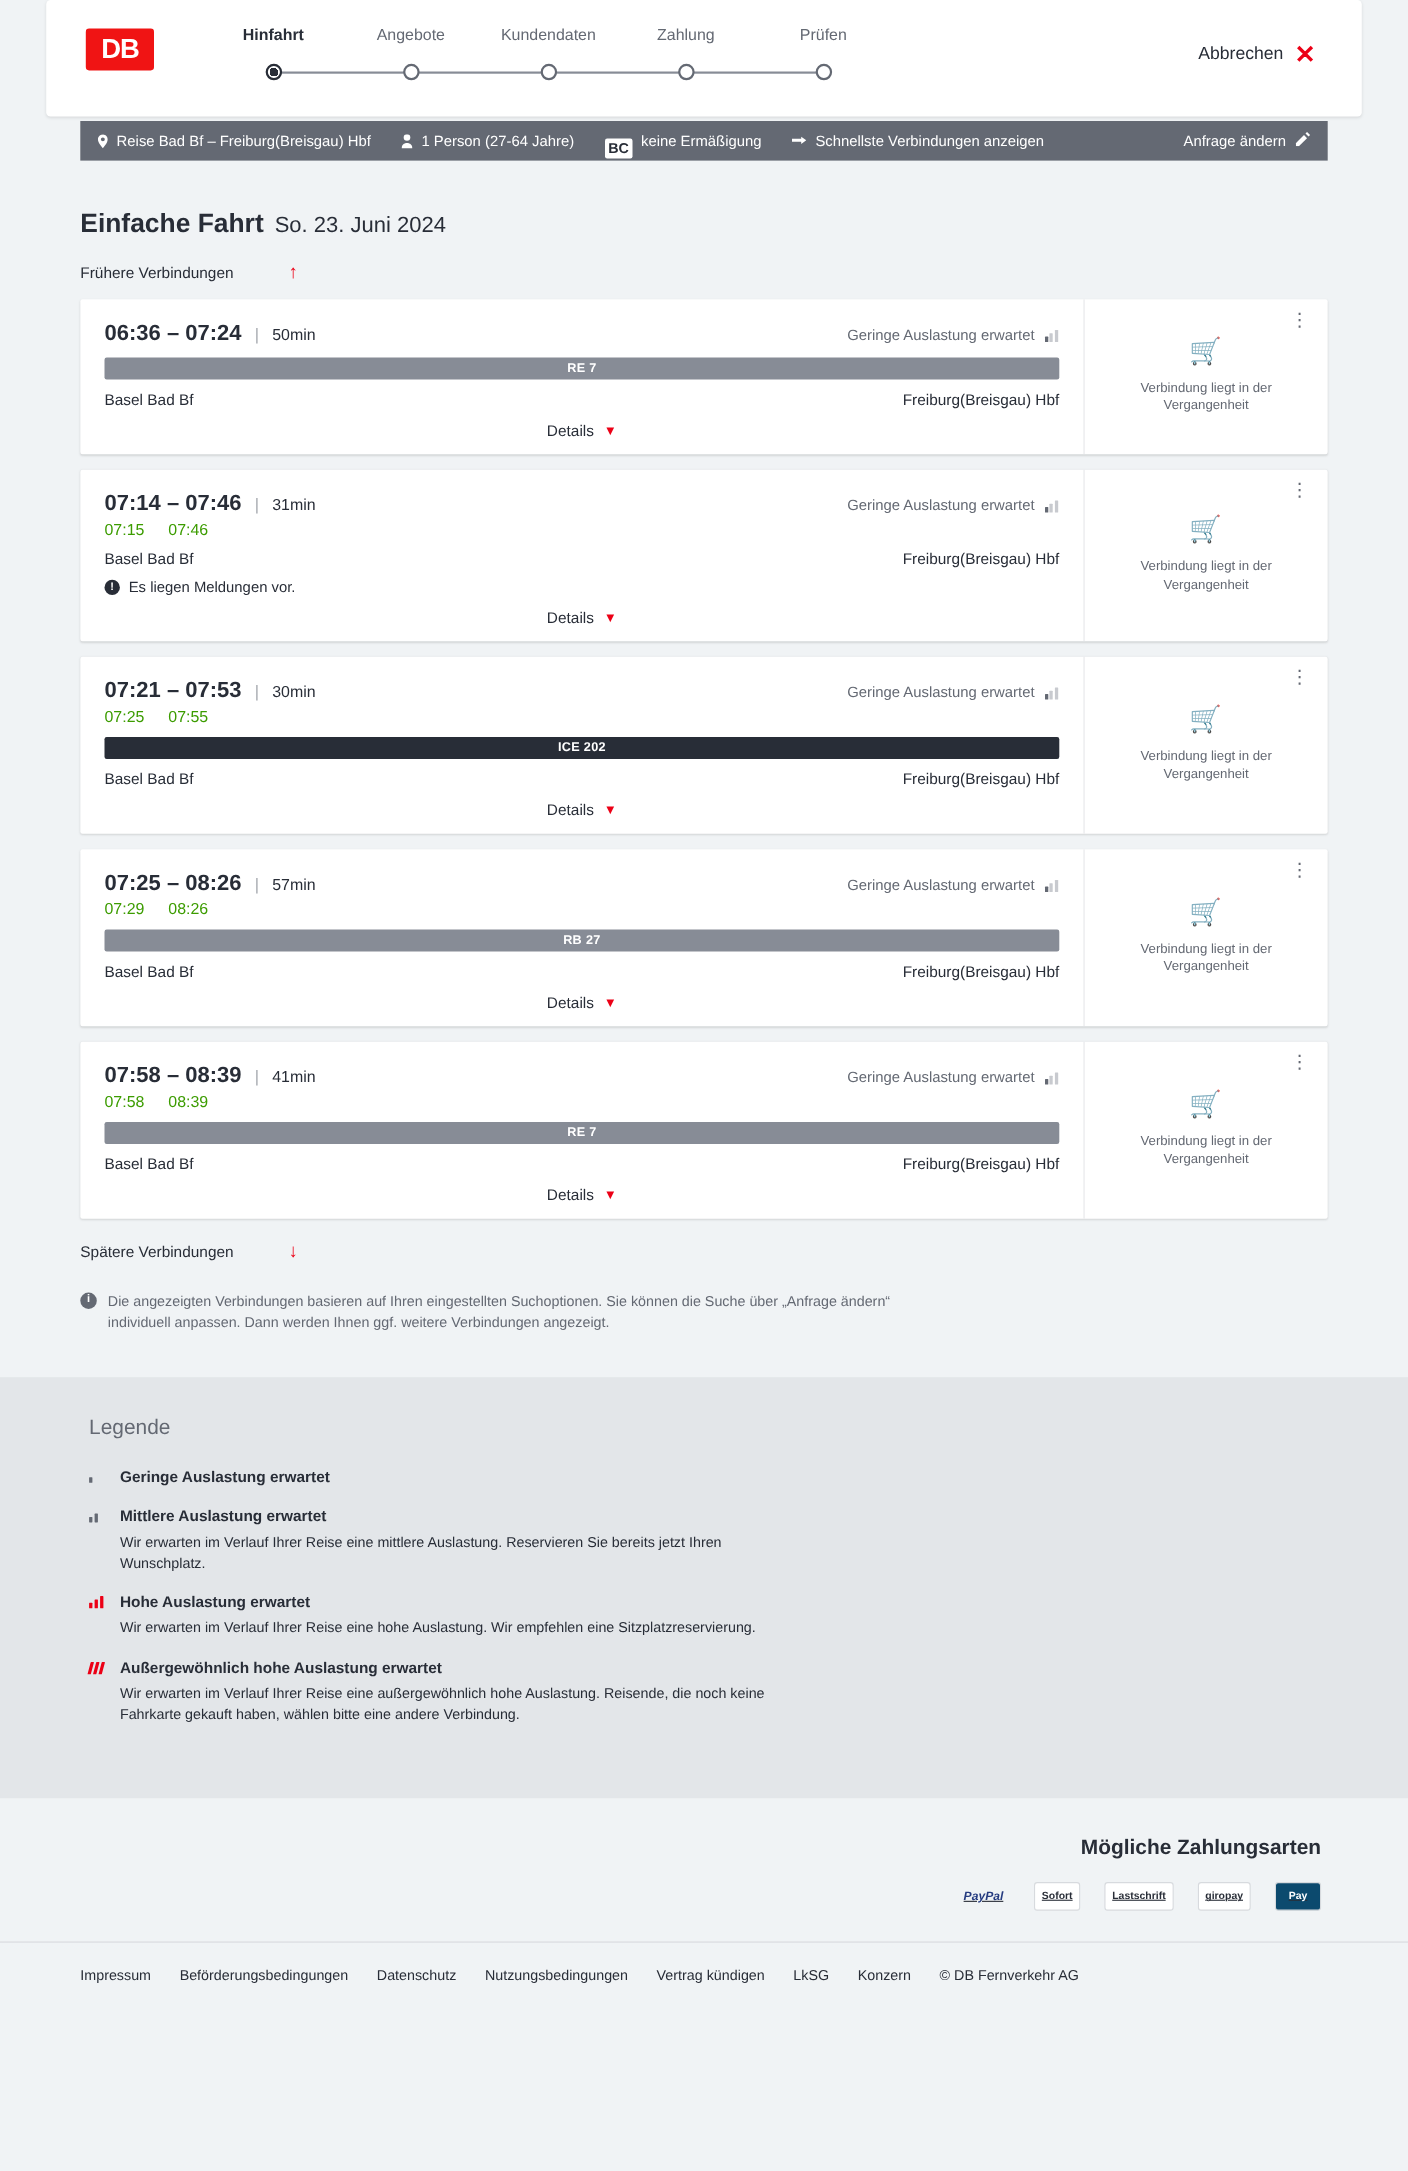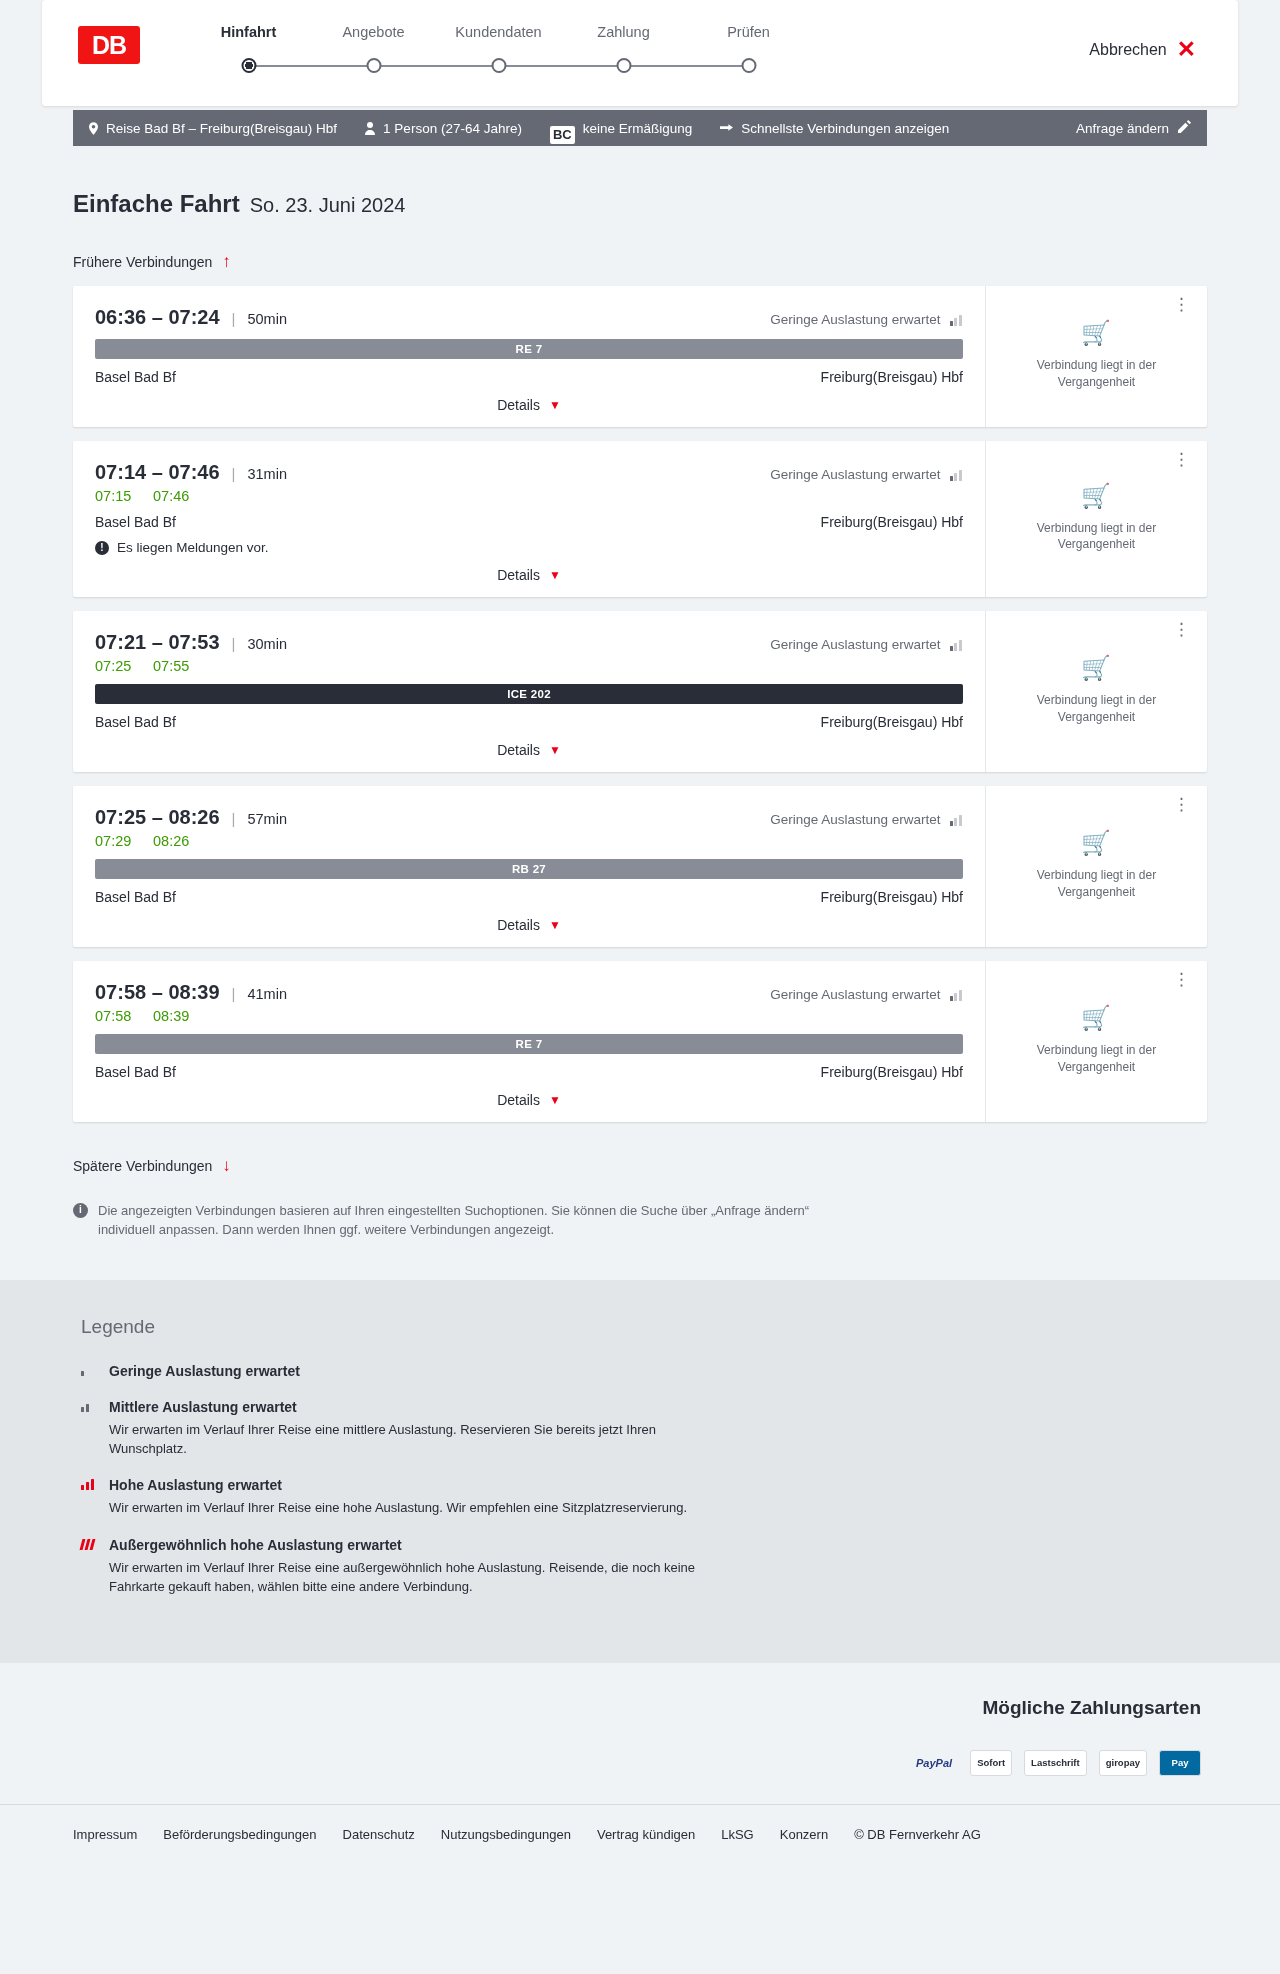--- a/index.html
+++ b/index.html
@@ -124,21 +124,21 @@
     display: inline-block;
   }
   .trip-date {
     font-size: 20px;
     margin-left: 10px;
     font-weight: normal;
   }
   .earlier, .later {
     display: inline-flex; align-items: center;
     font-size: 14px; color: #282d37;
-    margin-top: 34px; cursor: pointer;
+    margin-top: 20px; cursor: pointer; gap: 40px;
   }
   .earlier .arrow, .later .arrow { color: #ec0016; margin-left: 10px; font-size: 17px; }
 
   
   .conn {
     display: flex;
     background: #fff;
     margin-top: 14px;
     border-radius: 2px;
     box-shadow: 0 1px 2px rgba(0,0,0,0.12);
@@ -269,30 +269,30 @@
   .legend-label { font-weight: bold; font-size: 14px; }
   .legend-desc { font-size: 13px; color: #282d37; margin-top: 5px; line-height: 1.45; max-width: 620px; }
 
   
   .pay-section {
     background: #f0f3f5;
     padding: 34px 12px 28px 0;
   }
   .pay-inner { width: 1134px; margin: 0 auto; text-align: right; }
   .pay-title { font-size: 19px; font-weight: bold; }
-  .pay-icons { margin-top: 31px; display: flex; justify-content: flex-end; align-items: center; gap: 12px; }
+  .pay-icons { margin-top: 20px; display: flex; justify-content: flex-end; align-items: center; gap: 22px; text-decoration: underline; }
   .pay-chip {
     height: 26px; min-width: 42px;
     background: #fff; border: 1px solid #d7dade; border-radius: 3px;
     display: inline-flex; align-items: center; justify-content: center;
     font-size: 9.5px; font-weight: bold; color: #282d37;
     padding: 0 6px;
   }
   .pay-chip.paypal { color:#253b80; font-size: 11px; font-style: italic; border:none; background:transparent; }
-  .pay-chip.apple { background:#0369a1; color:#fff; }
+  .pay-chip.apple { background:#0c4a6e; color:#fff; }
 
   
   .footer {
     background: #f0f3f5;
     border-top: 1px solid #d7dade;
     padding: 22px 0 34px 0;
   }
   .footer-inner {
     width: 1134px; margin: 0 auto;
     display: flex; gap: 26px;

